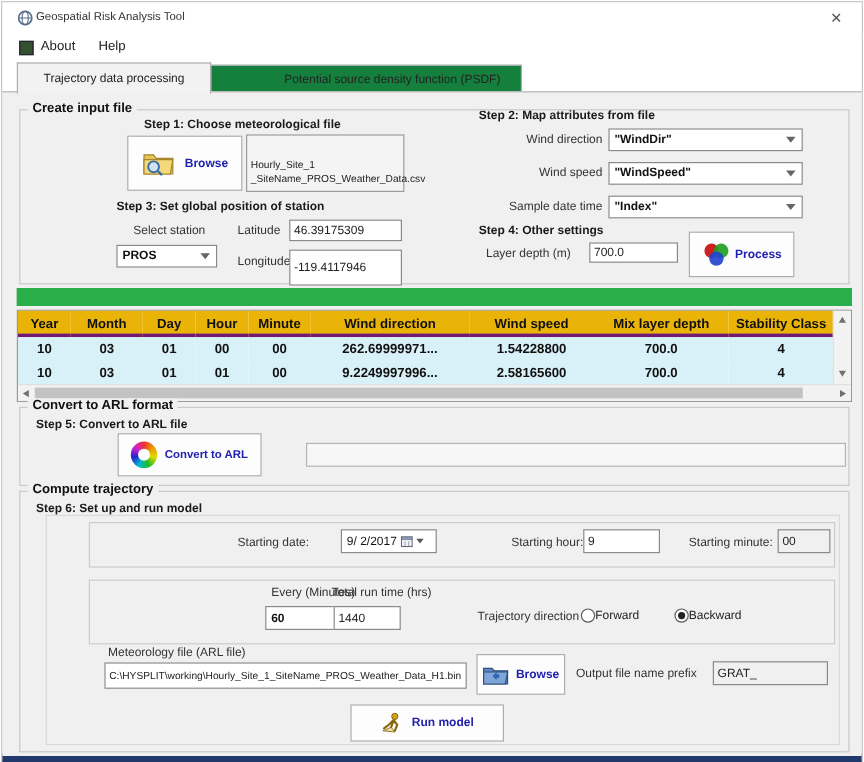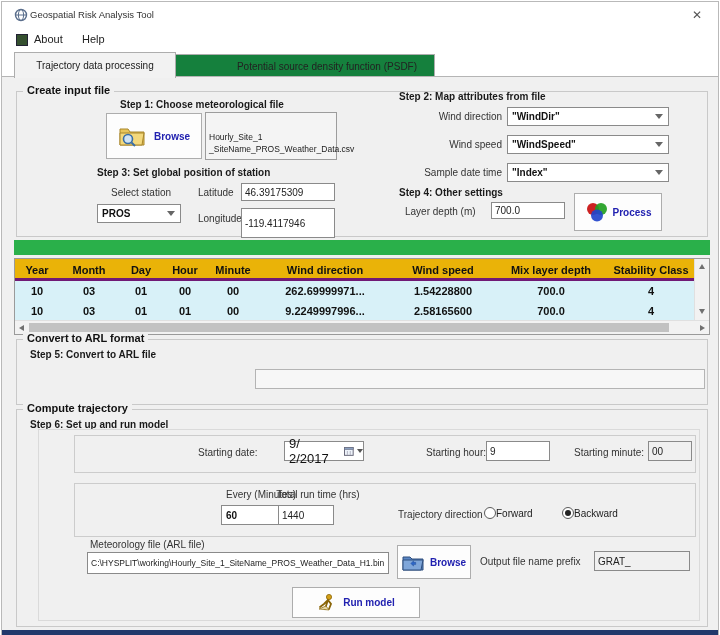--- a/index.html
+++ b/index.html
@@ -202,31 +202,35 @@
         <div class="sb-arrow" style="right:0;top:0;">
               <span class="tri-right"></span>
             </div>
       </div>
     </div>
 
     <div class="groupbox" style="left:14px;top:262px;width:690px;height:64px;">
       <span class="legend">Convert to ARL format</span>
     </div>
     <span class="step-head" style="left:28px;top:272px;">Step 5: Convert to ARL file</span>
+    <div class="btn" style="left:96px;top:284px;width:120px;height:36px;">
+      <span class="ring-icon"></span>
+      <span class="btn-label" style="font-size:9.5px">Convert to ARL</span>
+    </div>
     <div class="progress-empty" style="left:253px;top:292px;width:450px;height:20px;"></div>
 
     <div class="groupbox" style="left:14px;top:332px;width:690px;height:216px;">
       <span class="legend">Compute trajectory</span>
     </div>
     <span class="step-head" style="left:28px;top:342px;">Step 6: Set up and run model</span>
     <div class="panel" style="left:36px;top:352px;width:660px;height:190px;border-color:#dadada;"></div>
 
     <div class="panel" style="left:72px;top:358px;width:620px;height:36px;"></div>
     <span class="lbl" style="left:196px;top:370px;">Starting date:</span>
-    <div class="combo" style="left:282px;top:364px;width:80px;height:20px;font-weight:normal;font-size:13px;">
+    <div class="combo" style="left:282px;top:364px;width:80px;height:20px;font-weight:normal;font-size:10px;">
       <span>9/ 2/2017</span>
       <svg width="10" height="10" viewBox="0 0 10 10" style="margin-left:3px">
         <rect x="0.5" y="1.5" width="9" height="8" fill="#eef3fa" stroke="#667"></rect>
         <rect x="0.5" y="1.5" width="9" height="2.2" fill="#8aa0c0" stroke="#667" stroke-width="0.5"></rect>
         <line x1="3.5" y1="5" x2="3.5" y2="9" stroke="#99a" stroke-width="0.7"></line>
         <line x1="6.5" y1="5" x2="6.5" y2="9" stroke="#99a" stroke-width="0.7"></line>
       </svg>
       <span class="cal-chev"></span>
     </div>
     <span class="lbl" style="left:424px;top:370px;">Starting hour:</span>

